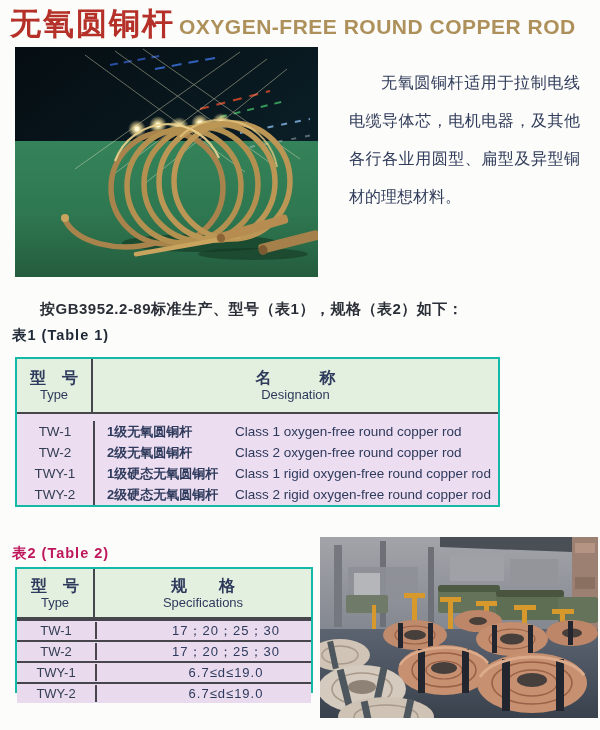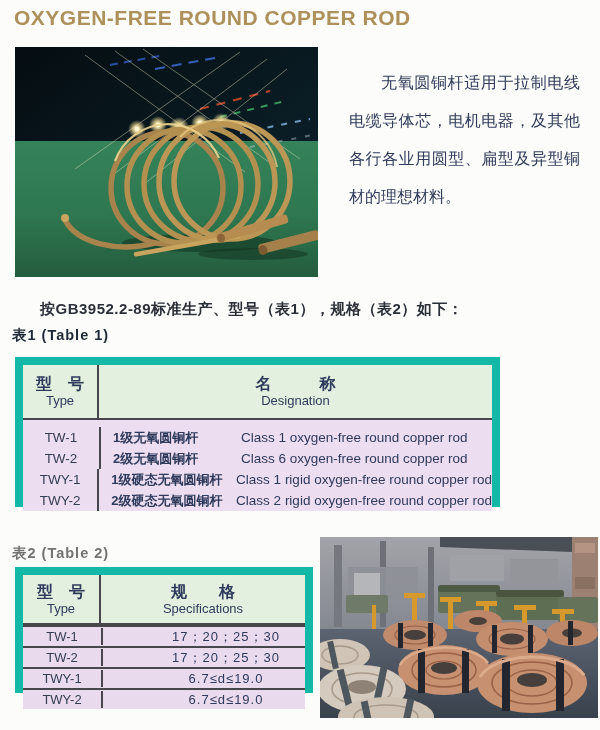--- a/index.html
+++ b/index.html
@@ -18,23 +18,23 @@
   .photo1 svg,.photo2 svg{display:block;width:100%;height:100%;}
   
   .intro{position:absolute;left:333px;top:48px;width:263px;}
   .intro .zh{font-size:16px;line-height:38px;color:#323d5c;text-align:justify;text-indent:2em;margin:16px;font-weight:500;}
   .intro .en{font-size:13.4px;line-height:25px;color:#2f3c5e;text-align:justify;text-indent:1.8em;margin:10px 0 0 0;letter-spacing:0.2px;word-spacing:1.5px;}
   
   .std{position:absolute;left:12px;top:300px;width:586px;margin-left:28px;}
   .std .zh{font-size:15px;font-weight:bold;color:#2b2f38;margin:0 0 3px 0;letter-spacing:0.5px;}
   .std .en{font-size:12.3px;color:#3a404a;margin:0;}
   .cap1{position:absolute;left:12px;top:326px;font-size:14.5px;font-weight:bold;color:#1f2937;letter-spacing:1px;}
-  .cap2{position:absolute;left:12px;top:544px;font-size:14.5px;font-weight:bold;color:#737373;letter-spacing:1px;}
-  
-  .tbl{position:absolute;border:8px solid #14b8a6;box-sizing:border-box;background:#404040;}
+  .cap2{position:absolute;left:12px;top:544px;font-size:14.5px;font-weight:bold;color:#be185d;letter-spacing:1px;}
+  
+  .tbl{position:absolute;border:2px solid #14b8a6;box-sizing:border-box;background:#404040;}
   .t1{left:15px;top:357px;width:485px;height:150px;}
   .t2{left:15px;top:567px;width:298px;height:126px;}
   .thead{display:flex;background:#e4f0df;border-bottom:2px solid #46464c;box-sizing:border-box;}
   .t1 .thead{height:55px;}
   .t2 .thead{height:50px;}
   .hcell{display:flex;flex-direction:column;justify-content:center;align-items:center;box-sizing:border-box;}
   .hcell .h-zh{font-size:16px;font-weight:bold;color:#2e3a5c;line-height:19px;white-space:pre;}
   .hcell .h-en{font-size:13px;color:#2e3a5c;line-height:16px;}
   .colA1{width:76px;border-right:2px solid #46464c;}
   .colA2{width:78px;border-right:2px solid #46464c;}
@@ -45,20 +45,21 @@
   .t1 .c-en{font-size:13.5px;color:#2e3a5c;white-space:nowrap;}
   .t2 .trow{display:flex;height:17px;align-items:center;background:#e9daee;border-top:2px solid #46464c;padding:1px 0;}
   .t2 .trow:first-of-type{border-top:none;}
   .t2 .c-type{width:78px;text-align:center;font-size:13px;color:#333d52;border-right:2px solid #46464c;align-self:stretch;display:flex;align-items:center;justify-content:center;}
   .t2 .c-spec{flex:1;text-align:center;font-size:13px;color:#2e3a5c;letter-spacing:1px;padding-left:44px;}
 </style>
 </head>
 <body>
 
 <div class="hdr">
+  <span class="zh">无氧圆铜杆</span>
   <span class="en">OXYGEN-FREE ROUND COPPER ROD</span>
 </div>
 
 <div class="photo1">
   <svg viewBox="0 0 303 230" preserveAspectRatio="none">
     <defs>
       <linearGradient id="bgDark" x1="0" y1="0" x2="1" y2="1">
         <stop offset="0" stop-color="#050d11"></stop>
           <stop offset="0.6" stop-color="#0a1c24"></stop>
           <stop offset="1" stop-color="#0d242e"></stop>
@@ -156,21 +157,21 @@
   </div>
   <div class="tbody">
     <div class="trow">
       <span class="c-type">TW-1</span>
       <span class="c-zh">1级无氧圆铜杆</span>
       <span class="c-en">Class 1 oxygen-free round copper rod</span>
     </div>
     <div class="trow">
       <span class="c-type">TW-2</span>
       <span class="c-zh">2级无氧圆铜杆</span>
-      <span class="c-en">Class 6 oxygen-free round copper rod</span>
+      <span class="c-en">Class 2 oxygen-free round copper rod</span>
     </div>
     <div class="trow">
       <span class="c-type">TWY-1</span>
       <span class="c-zh">1级硬态无氧圆铜杆</span>
       <span class="c-en">Class 1 rigid oxygen-free round copper rod</span>
     </div>
     <div class="trow">
       <span class="c-type">TWY-2</span>
       <span class="c-zh">2级硬态无氧圆铜杆</span>
       <span class="c-en">Class 2 rigid oxygen-free round copper rod</span>

